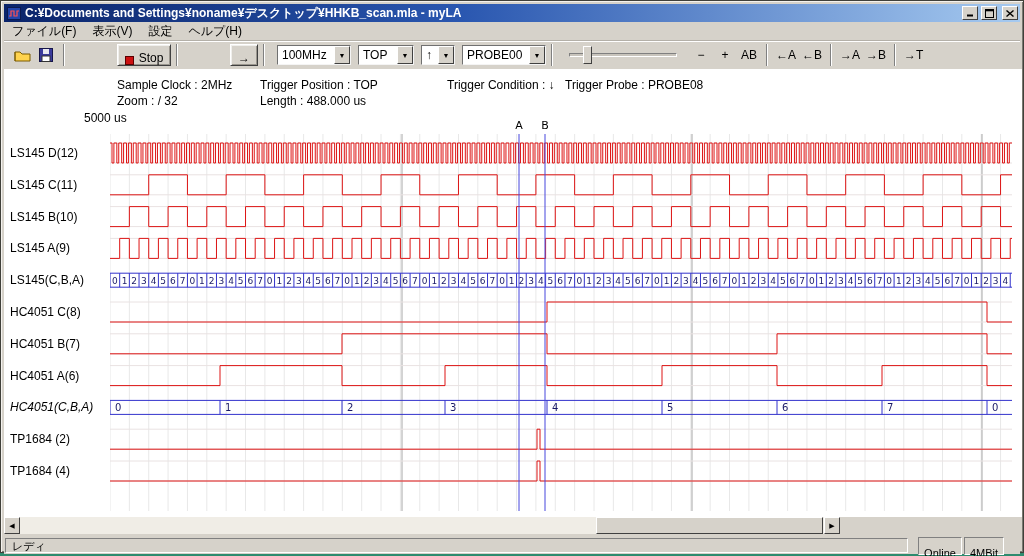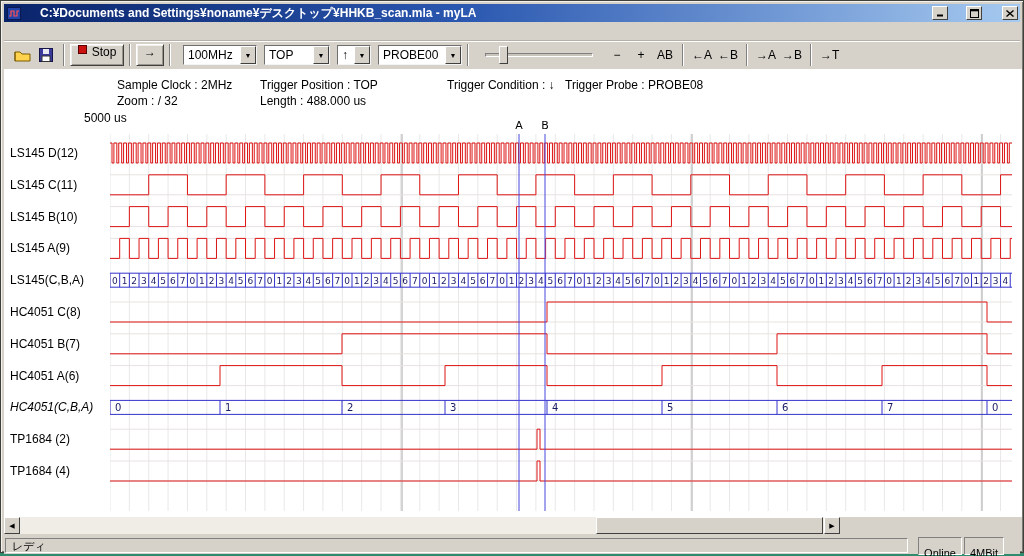--- a/index.html
+++ b/index.html
@@ -3,38 +3,38 @@
 <meta charset="utf-8">
 <style>
   * { margin:0; padding:0; box-sizing:border-box; }
   html,body { width:1024px; height:556px; overflow:hidden; }
   body { background:#2e8b6e; font-family:"Liberation Sans","DejaVu Sans",sans-serif; font-size:12px; color:#000; position:relative; }
 
   .window { position:absolute; left:0; top:0; width:1024px; height:553px; background:#d6d2ca;
             border:1px solid #40403a; box-shadow: inset 1px 1px 0 #f4f2ee, inset -1px -1px 0 #7a7a72; }
 
   
-  .titlebar { position:absolute; left:3px; top:3px; right:3px; height:18px; display:flex; align-items:center; gap:18px;
+  .titlebar { position:absolute; left:3px; top:3px; right:3px; height:18px; display:flex; align-items:center; gap:3px;
               background:linear-gradient(90deg,#0a246a 0%, #2a57b0 45%, #a6caf0 100%); color:#fff; padding:0 2px; }
   .app-icon { width:16px; height:14px; display:flex; align-items:center; justify-content:center; }
   .title-text { flex:1; font-weight:bold; font-size:12px; white-space:nowrap; overflow:hidden; }
   .winbtn { width:16px; height:14px; background:#d6d2ca; border:1px solid; border-color:#fff #404040 #404040 #fff;
             display:flex; align-items:center; justify-content:center; cursor:default; }
   .winbtn-close { margin-left:2px; }
 
   
   .menubar { position:absolute; left:3px; top:21px; right:3px; height:18px; display:flex; align-items:center; background:#d6d2ca; }
   .menu-item { padding:2px 8px; white-space:nowrap; }
 
   
   .toolbar { position:absolute; left:3px; top:39px; right:3px; height:29px; display:flex; align-items:center;
              background:#d6d2ca; border-top:1px solid #b4b0a8; box-shadow: inset 0 1px 0 #fff; padding-left:6px; }
   .icon-btn { width:24px; height:22px; display:flex; align-items:center; justify-content:center; background:transparent; border:none; }
   .tb-sep { width:2px; height:22px; margin:0 5px; border-left:1px solid #808080; border-right:1px solid #fff; }
-  .btn { display:flex; align-items:flex-start; justify-content:center; height:22px; font-size:12px; background:#d6d2ca; }
+  .btn { display:flex; align-items:flex-end; justify-content:center; height:22px; font-size:12px; background:#d6d2ca;margin-left:47px; }
   .raised { border:1px solid; border-color:#fff #404040 #404040 #fff; box-shadow: inset 1px 1px 0 #f0efec, inset -1px -1px 0 #9a968e; }
   .stop-btn { width:54px; gap:5px; }
   .stop-square { width:9px; height:9px; background:#cc1111; border:1px solid #5a0000; }
   .run-btn { width:28px; font-weight:bold; }
   .combo { height:20px; margin-left:7px; display:flex; background:#fff; border:1px solid; border-color:#707070 #f4f4f4 #f4f4f4 #707070; }
   .combo-text { flex:1; padding:2px 4px; white-space:nowrap; overflow:hidden; font-size:12px; }
   .combo-btn { width:16px; display:flex; align-items:center; justify-content:center; font-size:7px;
                background:#d6d2ca; border:1px solid; border-color:#fff #404040 #404040 #fff; }
   .slider { position:relative; width:112px; height:22px; margin-left:9px; }
   .slider-track { position:absolute; left:2px; right:2px; top:9px; height:4px; background:#c8c4bc;
@@ -95,20 +95,26 @@
           <line x1="0.5" y1="1.5" x2="8.5" y2="1.5" stroke="#000" stroke-width="1.6"></line>
         </svg>
     </span>
     <span class="winbtn winbtn-close">
       <svg width="8" height="7">
           <path d="M0.5 0.5 L7.5 6.5 M7.5 0.5 L0.5 6.5" stroke="#000" stroke-width="1.4"></path>
         </svg>
     </span>
   </div>
 
+  <div class="menubar">
+      <span class="menu-item">ファイル(F)</span>
+      <span class="menu-item">表示(V)</span>
+      <span class="menu-item">設定</span>
+      <span class="menu-item">ヘルプ(H)</span>
+    </div>
 
   <div class="toolbar">
     <button class="icon-btn">
       <svg width="17" height="13">
           <path d="M1 3 L6 3 L8 5 L16 5 L16 12 L1 12 Z" fill="#ffd34d" stroke="#7a5b00"></path>
           <path d="M1 3 L1 12" stroke="#7a5b00"></path>
         </svg>
     </button>
     <button class="icon-btn">
       <svg width="14" height="14">
@@ -127,21 +133,21 @@
 
     <button class="btn raised run-btn">
       <span>→</span>
     </button>
     <span class="tb-sep"></span>
 
     <div class="combo" style="width:74px">
       <span class="combo-text">100MHz</span>
       <span class="combo-btn">▼</span>
     </div>
-    <div class="combo" style="width:66px">
+    <div class="combo" style="width:56px">
       <span class="combo-text">TOP</span>
       <span class="combo-btn">▼</span>
     </div>
     <div class="combo" style="width:34px">
       <span class="combo-text">↑</span>
       <span class="combo-btn">▼</span>
     </div>
     <div class="combo" style="width:84px">
       <span class="combo-text">PROBE00</span>
       <span class="combo-btn">▼</span>

